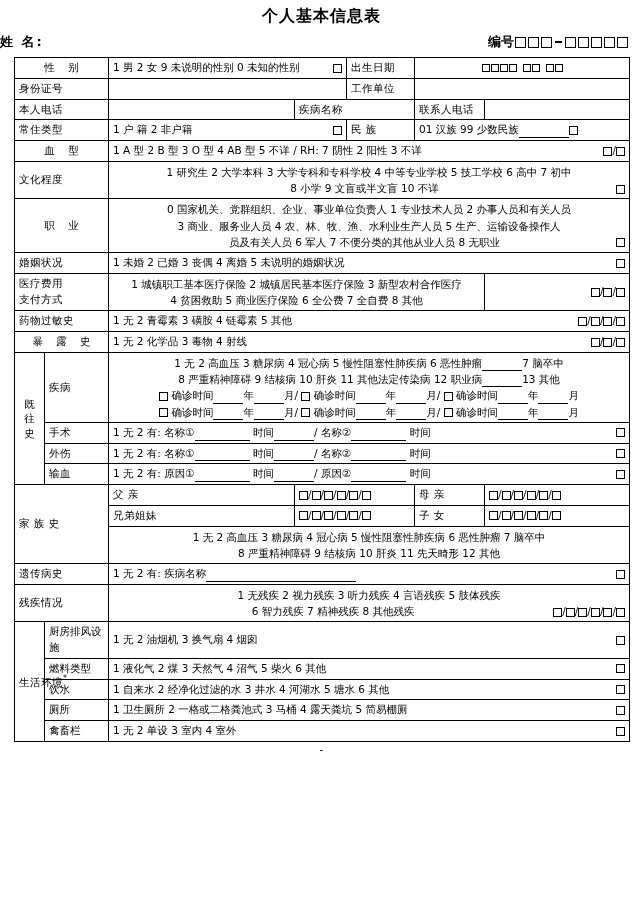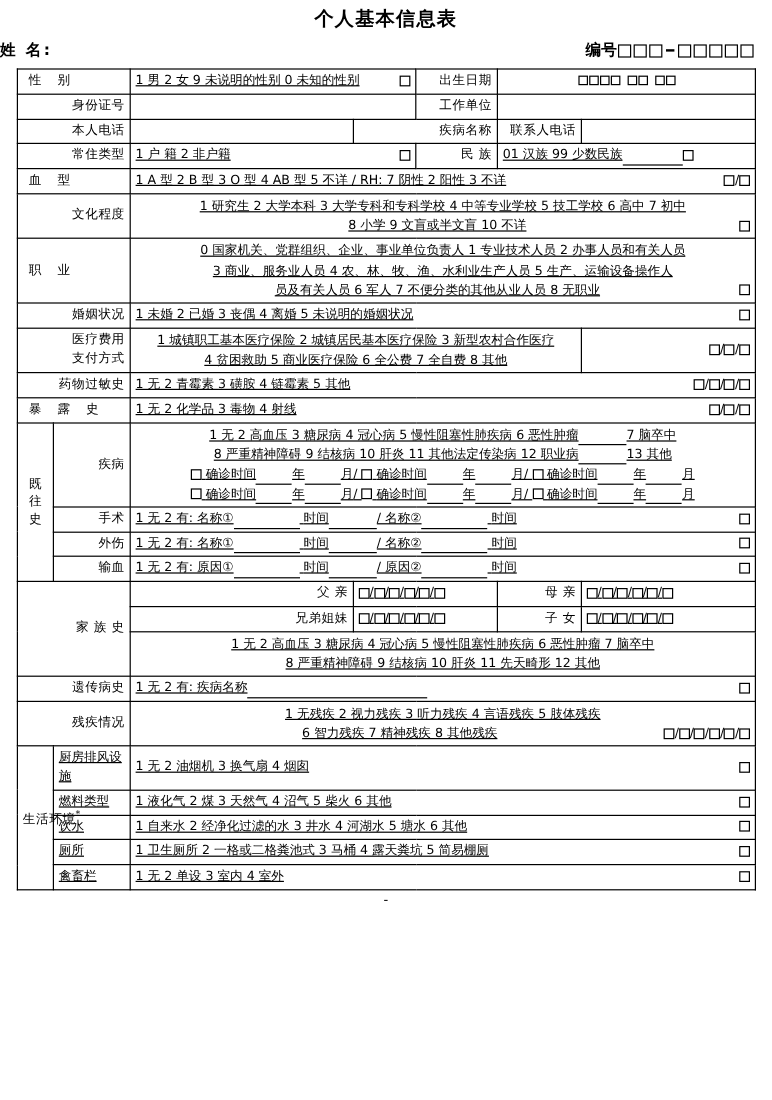--- a/index.html
+++ b/index.html
@@ -37,29 +37,29 @@
     table-layout:fixed;
     font-size:10.5px;
     line-height:1.5;
   }
   table.form td{
     border:1px solid #000;
     padding:2px 4px;
     vertical-align:middle;
     word-break:break-all;
   }
-  .lab{text-align:right;white-space:nowrap;letter-spacing:0.5px;}
-  .lab-sp{white-space:nowrap;letter-spacing:5px;text-indent:5px;}
+  .lab{text-align:left;white-space:nowrap;letter-spacing:0.5px;}
+  .lab-sp{text-align:center;white-space:nowrap;letter-spacing:5px;text-indent:5px;}
   .vert{
     text-align:center;
     letter-spacing:0;
     line-height:1.35;
   }
   .vert span{display:block;}
-  .cell{text-align:left;text-decoration:underline;}
+  .cell{text-align:left;}
   .ck{
     display:inline-block;width:8px;height:8px;
     border:1px solid #000;box-sizing:border-box;
     vertical-align:middle;margin:0 0px;
   }
   .ckbig{
     display:inline-block;width:9px;height:9px;
     border:1px solid #000;box-sizing:border-box;
     vertical-align:middle;
   }

